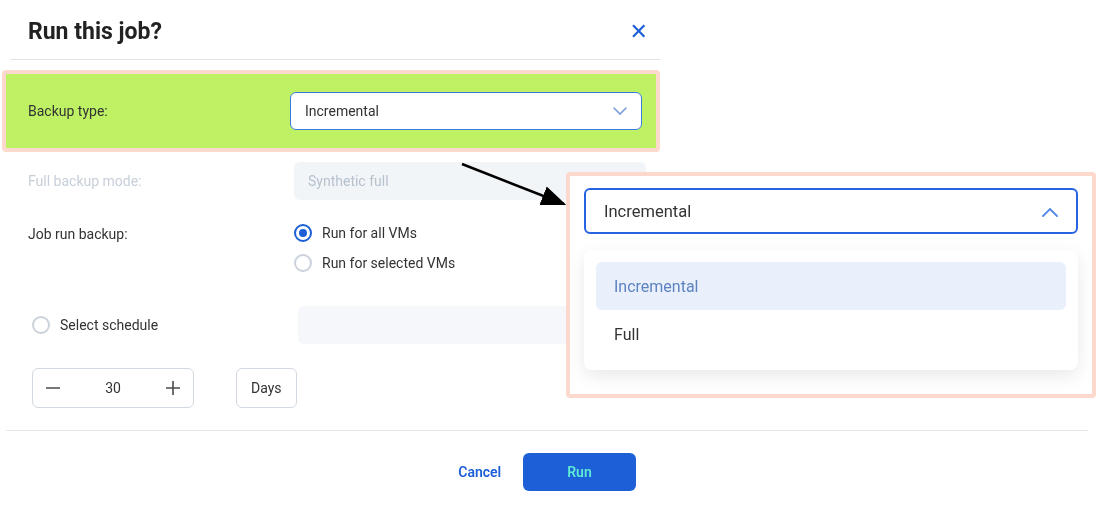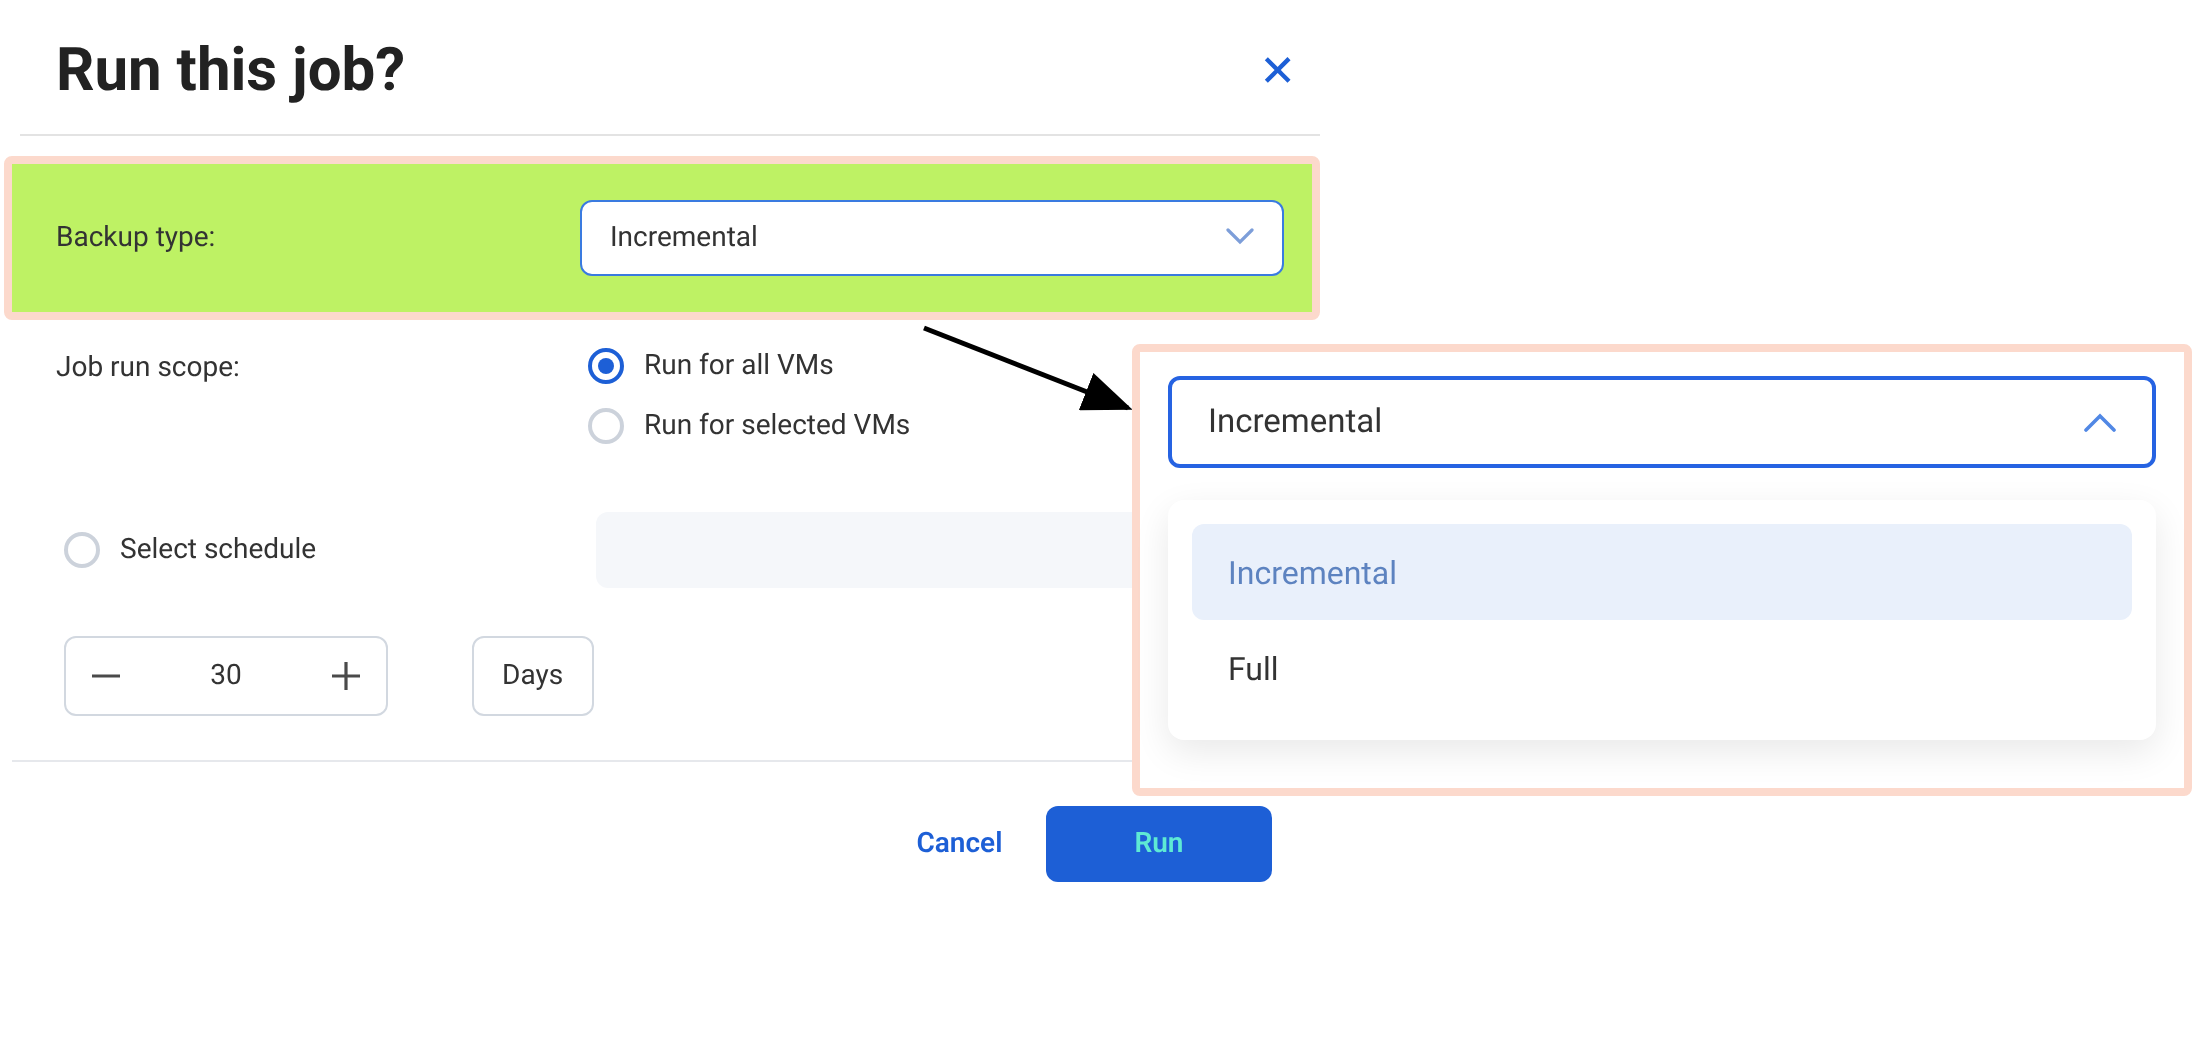--- a/index.html
+++ b/index.html
@@ -19,21 +19,21 @@
       width: 650px;
     }
     .dialog-header {
       display: flex;
       justify-content: space-between;
       align-items: center;
       padding: 18px 12px 14px 18px;
       border-bottom: 1px solid #e3e3e3;
     }
     .dialog-title {
-      font-size: 30px;
+      font-size: 23px;
       font-weight: 700;
       color: #222;
     }
     .close-btn {
       color: #1d5fd6;
       font-size: 22px;
       cursor: pointer;
       font-weight: 300;
     }
     .highlight-row-1 {
@@ -252,23 +252,29 @@
     <div class="select">
       <span>Incremental</span>
       <span class="chevron-down">
         <svg width="14" height="9" viewBox="0 0 14 9">
             <path d="M1 1 L7 7 L13 1" stroke="currentColor" stroke-width="1.6" fill="none" stroke-linecap="round"></path>
           </svg>
       </span>
     </div>
   </div>
 
+  <div class="form-row">
+    <div class="form-label disabled">Full backup mode:</div>
+    <div class="select disabled">
+      <span>Synthetic full</span>
+    </div>
+  </div>
 
   <div class="form-row" style="align-items:flex-start;padding-top:14px;">
-    <div class="form-label" style="padding-top:2px;">Job run scope:</div>
+    <div class="form-label" style="padding-top:2px;">Job run backup:</div>
     <div class="radio-group">
       <div class="radio-item">
         <span class="radio-outer checked">
             <span class="radio-inner"></span>
           </span>
         <span>Run for all VMs</span>
       </div>
       <div class="radio-item">
         <span class="radio-outer"></span>
         <span>Run for selected VMs</span>

